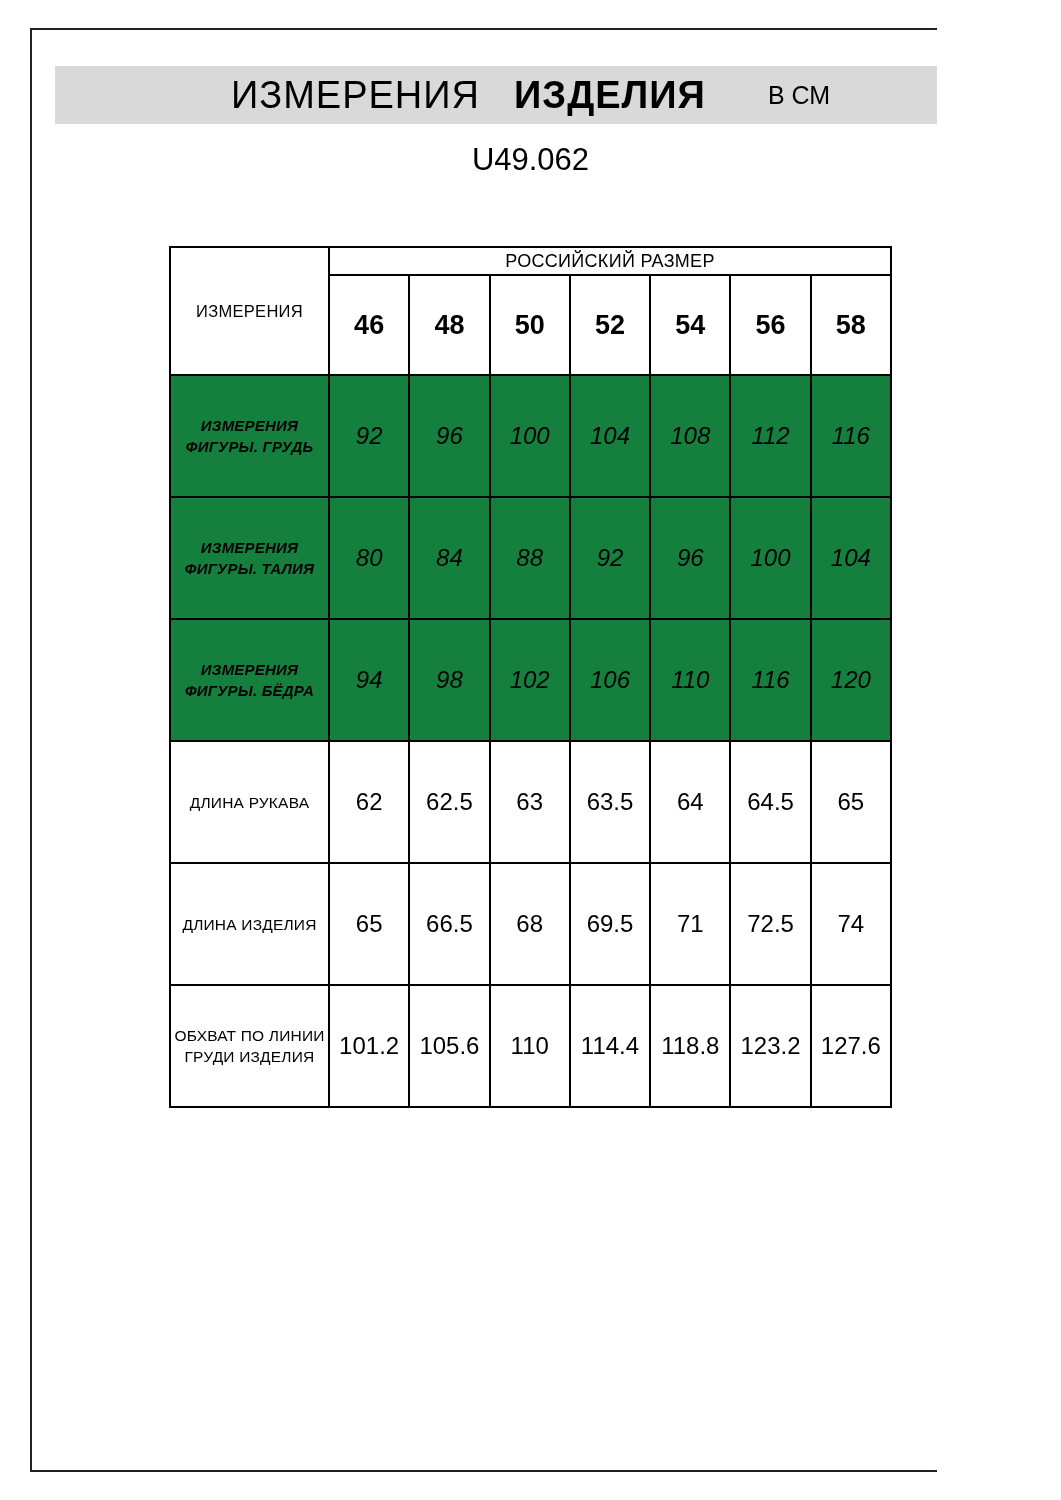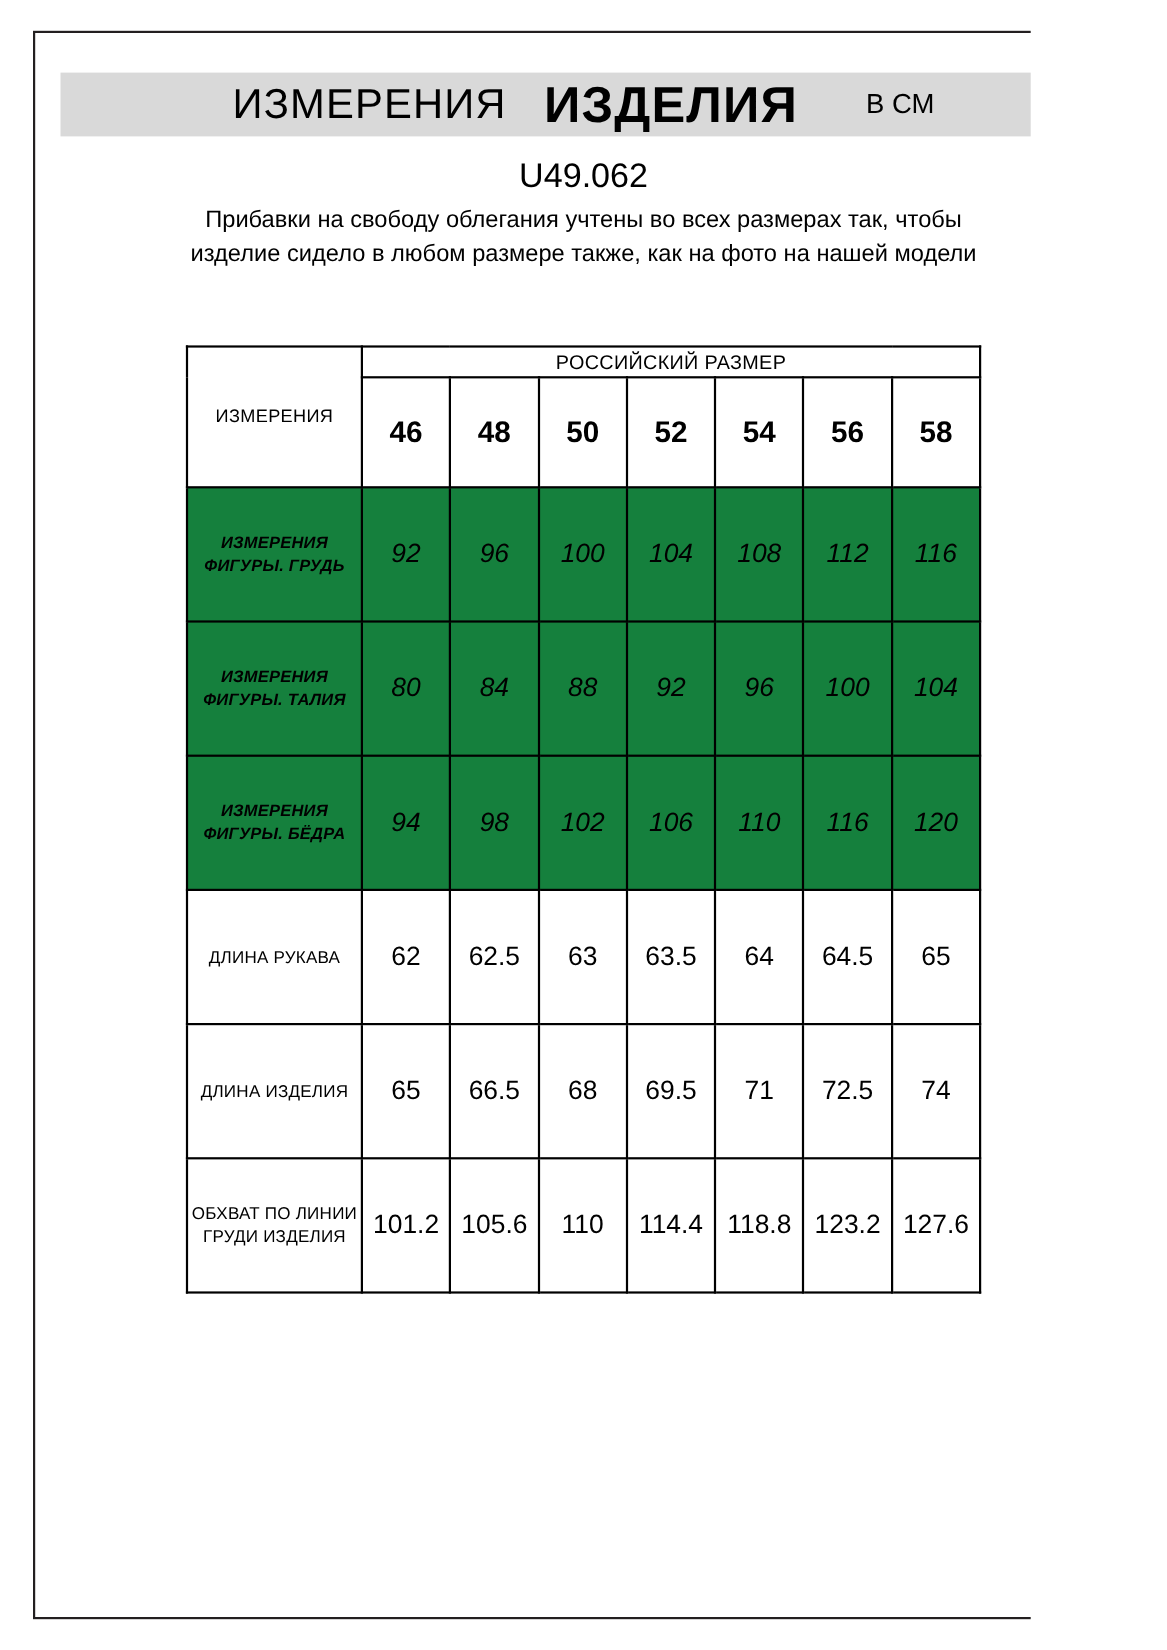--- a/index.html
+++ b/index.html
@@ -44,21 +44,21 @@
     align-items: center;
     justify-content: center;
     gap: 34px;
   }
   .title-main {
     font-size: 38px;
     letter-spacing: 1px;
     font-weight: 400;
   }
   .title-strong {
-    font-size: 46px;
+    font-size: 38px;
     font-weight: bold;
     letter-spacing: 1px;
   }
   .title-unit {
     font-size: 25px;
     font-weight: 400;
     margin-left: 28px;
     text-align: right;
   }
   .code {
@@ -140,21 +140,20 @@
   <div class="content">
 
     <div class="title-bar">
       <span class="title-main">ИЗМЕРЕНИЯ</span>
       <span class="title-strong">ИЗДЕЛИЯ</span>
       <span class="title-unit">В СМ</span>
     </div>
 
     <div class="code">U49.062</div>
 
-    <div class="note-top">Прибавки на свободу облегания учтены во всех размерах так, чтобы изделие сидело в любом размере также, как на фото на нашей модели</div>
 
     <table class="sizes">
       <tbody>
         <tr>
           <td class="hdr-meas" rowspan="2">ИЗМЕРЕНИЯ</td>
           <td class="hdr-top" colspan="7">РОССИЙСКИЙ РАЗМЕР</td>
         </tr>
         <tr>
           <td class="hdr-size">46</td>
           <td class="hdr-size">48</td>

